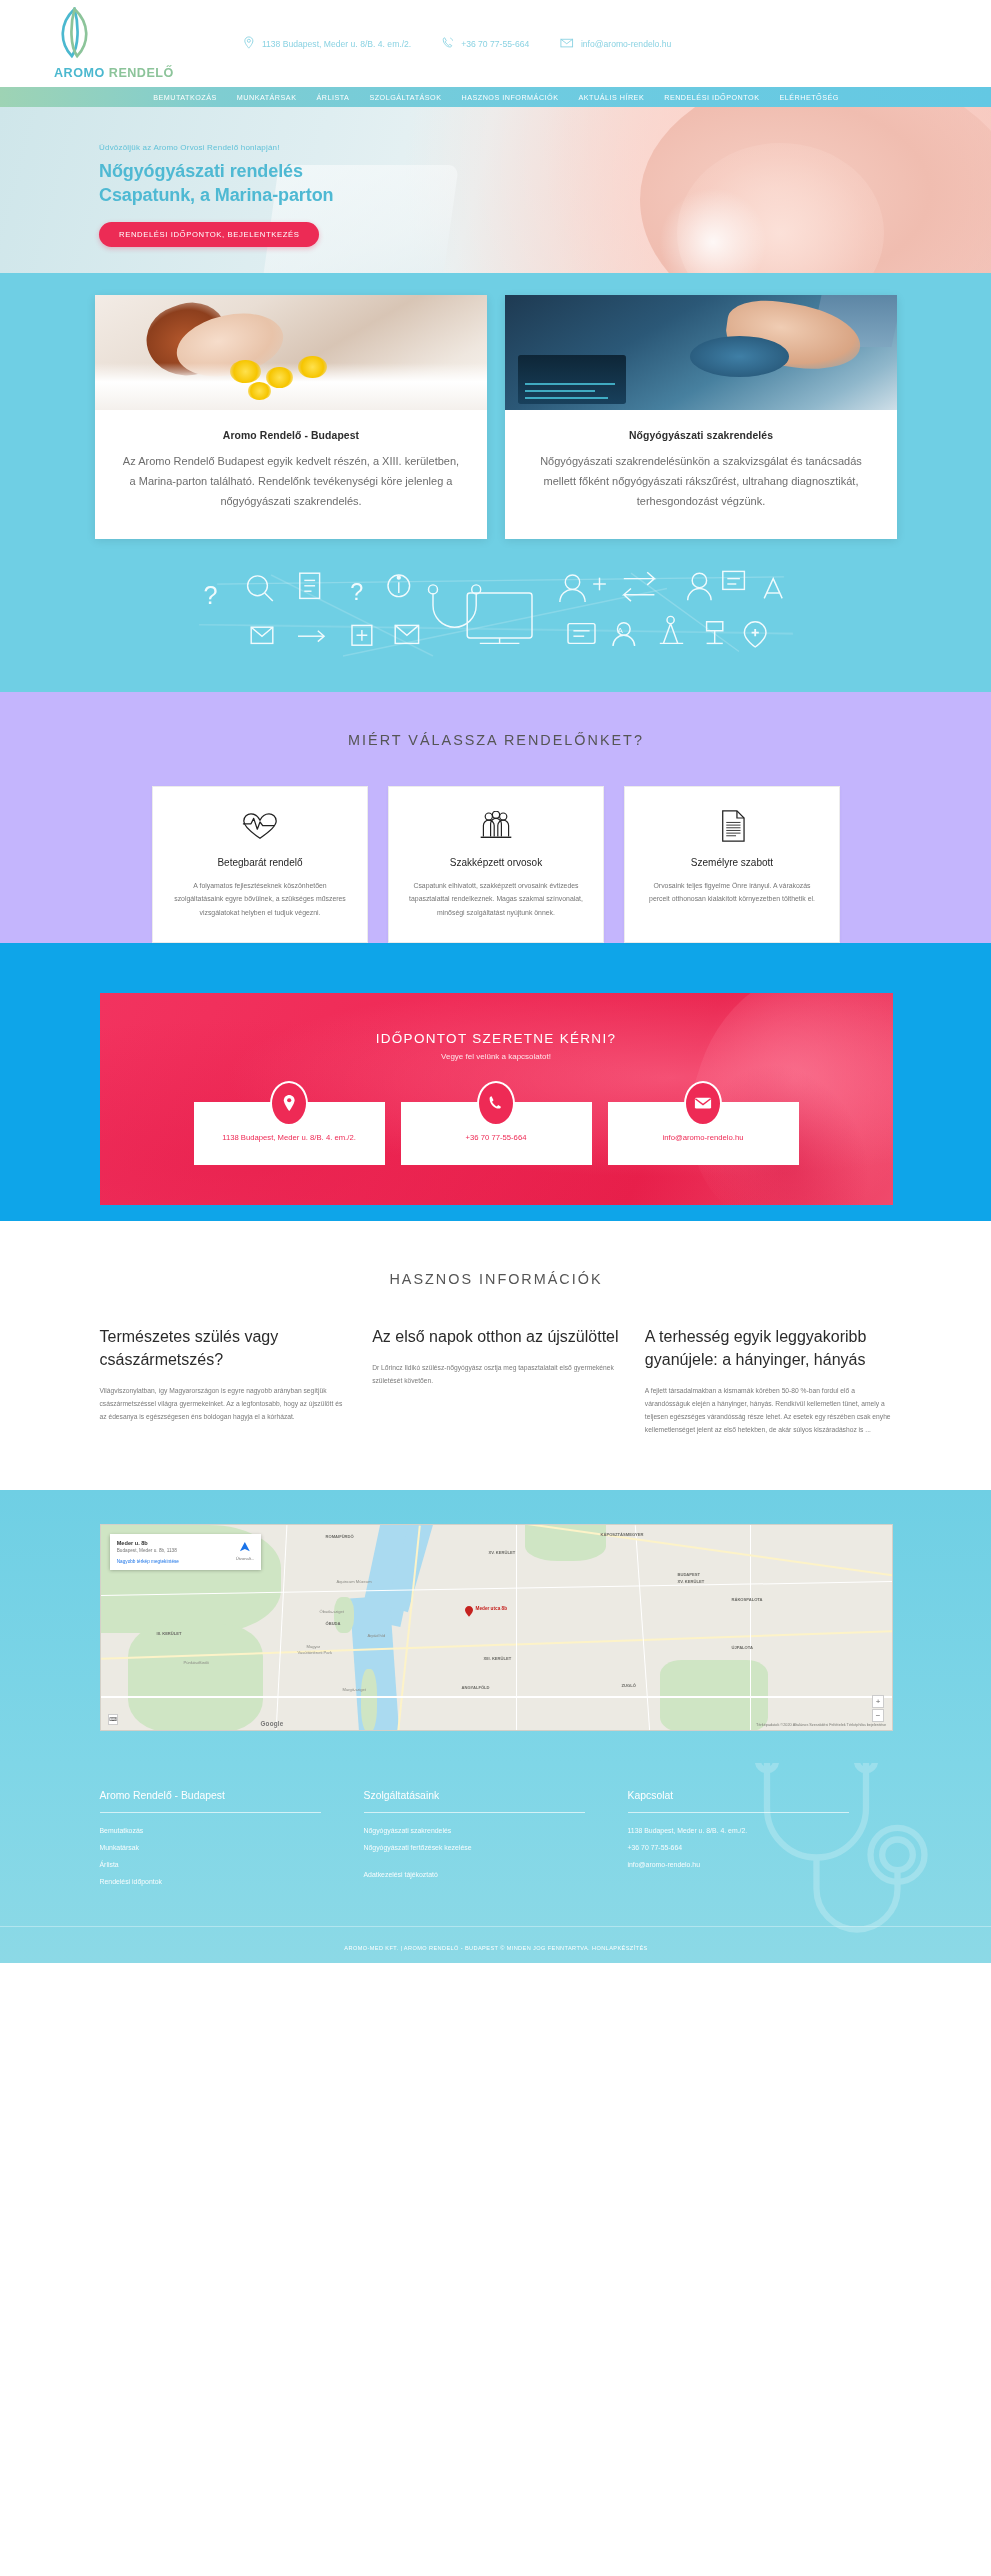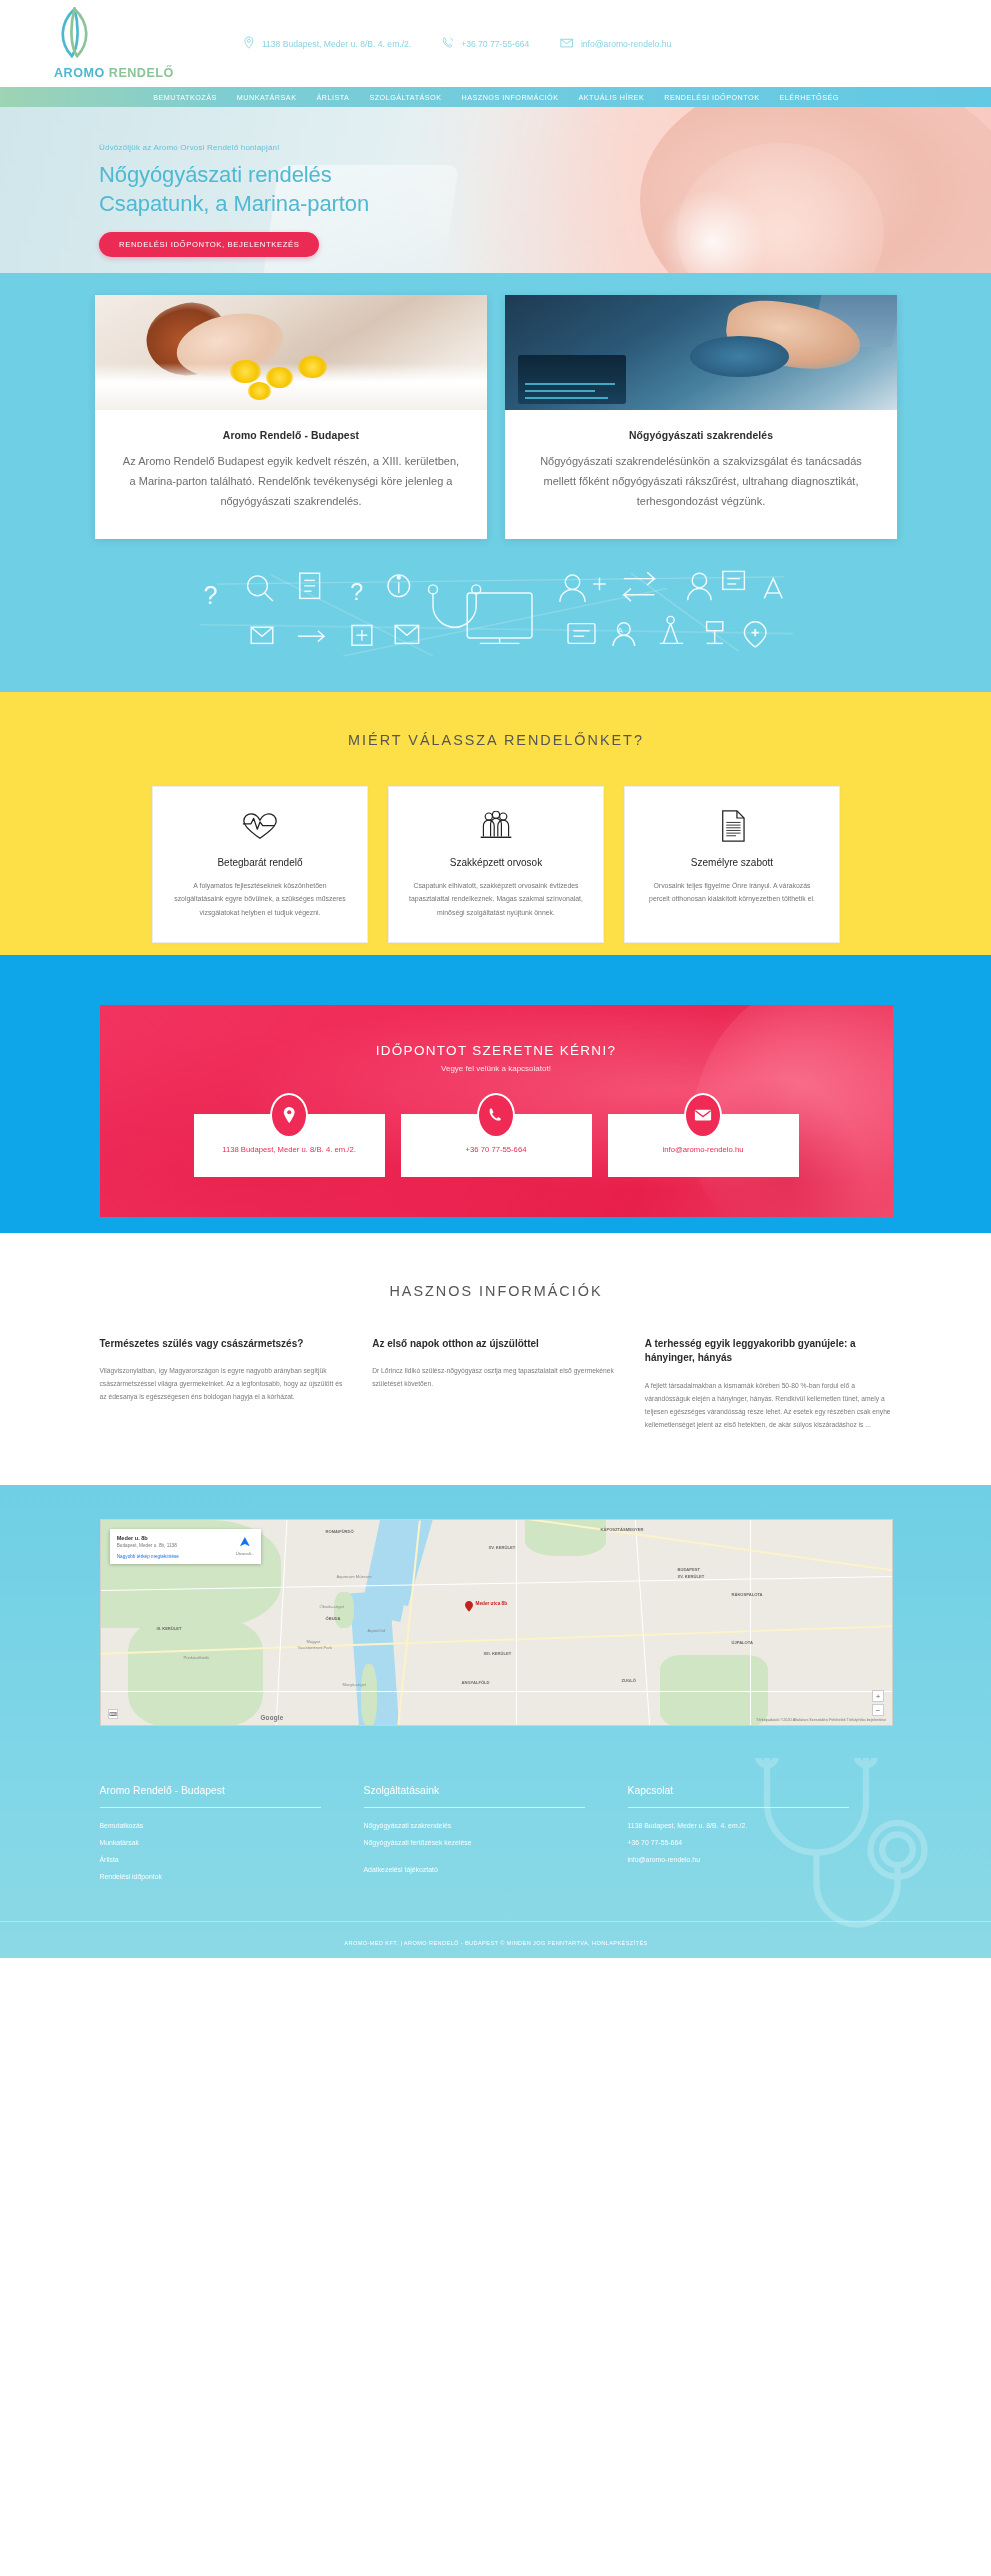--- a/index.html
+++ b/index.html
@@ -56,21 +56,21 @@
     position:absolute; right:225px; top:81px; width:108px; height:108px; border-radius:50%;
     background:radial-gradient(circle, rgba(255,255,255,.85) 0%, rgba(255,255,255,0) 70%);
   }
   .hero-white-coat {
     position:absolute; left:270px; bottom:-18px; width:180px; height:126px;
     background:linear-gradient(160deg,#ffffff 0%, #f3f7f8 60%, #e4eef0 100%);
     transform:skewX(-8deg); opacity:.55; border-radius:10.8px;
   }
   .hero-inner { position:relative; z-index:3; padding:36px 0 0 99px; }
   .hero-kicker { font-size:8px; color:#63c2d8; letter-spacing:0.2px; margin-bottom:8px; }
-  .hero-title { font-size:22px; line-height:1.32; font-weight:normal; color:#4fb9d3; letter-spacing:-0.1px; }
+  .hero-title { font-size:18px; line-height:1.32; font-weight:bold; color:#4fb9d3; letter-spacing:-0.1px; }
   .hero-btn {
     display:inline-block; margin-top:14.4px; background:#ec2b55; color:#fff;
     font-size:7.7px; letter-spacing:0.6px; padding:8px 20px; border-radius:14.4px; border:none;
     font-family:"Liberation Sans", sans-serif; cursor:pointer; box-shadow:0 1.8px 5.4px rgba(236,43,85,.3);
   }
 
   
   .cyan-band {
     background:#6fcfe4; position:relative; padding:21.6px 0 0 0; overflow:hidden;
   }
@@ -96,21 +96,21 @@
 
   .info-card .card-body { padding:20px 27px 27px; text-align:center; }
   .info-card h3 { font-size:10.4px; font-weight:bold; color:#2d2d2d; margin-bottom:10px; letter-spacing:0.1px; }
   .info-card p { font-size:11px; line-height:1.85; color:#6d6d6d; }
 
   
   .icon-strip { position:relative; height:135px; margin-top:18px; }
   .icon-strip svg { position:absolute; left:50%; top:0; transform:translateX(-50%); }
 
   
-  .section-white { background:#fde047; padding:40px 0 12px; }
+  .section-white { background:#c4b5fd; padding:40px 0 0; }
   .section-title { text-align:center; font-size:14.4px; letter-spacing:2px; color:#555; font-weight:normal; }
   .feat-row { display:flex; gap:20px; justify-content:center; margin-top:38px; }
   .feat-card { width:216px; background:#fff; border:0.9px solid #ececec; padding:21.6px 20px 23.4px; text-align:center; box-shadow:0 0.9px 3.6px rgba(0,0,0,.04); }
   .feat-icon { height:36px; display:flex; align-items:center; justify-content:center; margin-bottom:12.6px; }
   .feat-card h4 { font-size:10px; font-weight:normal; color:#262626; margin-bottom:10.8px; }
   .feat-card p { font-size:6.9px; line-height:1.95; color:#767676; }
 
   
   .cta-outer { padding:50px 0 16px; background:#0ea5e9; }
   .cta {
@@ -132,21 +132,21 @@
     position:absolute; left:50%; top:-21.6px; transform:translateX(-50%);
     width:38px; height:45px; border-radius:50%; background:#ee2a55;
     border:2.7px solid #fff; display:flex; align-items:center; justify-content:center;
   }
   .cta-box span { font-size:7.7px; color:#ee2a55; white-space:nowrap; }
 
   
   .blog-sec { background:#fff; padding:50px 0 54px; }
   .blog-row { display:flex; gap:25px; justify-content:center; margin-top:38px; width:793px; margin-left:auto; margin-right:auto; }
   .blog-item { width:248px; }
-  .blog-item h4 { font-size:10px; line-height:1.45; color:#2b2b2b; font-weight:bold; margin-bottom:12.6px; }
+  .blog-item h4 { font-size:16px; line-height:1.45; color:#2b2b2b; font-weight:normal; margin-bottom:12.6px; }
   .blog-item p { font-size:6.7px; line-height:1.95; color:#7b7b7b; }
 
   
   .map-band { background:linear-gradient(180deg,#6fcfe4 0%, #7fd6e7 100%); padding:34px 0 32px; position:relative; }
   .map-wrap { width:793px; height:207px; margin:0 auto; position:relative; background:#e9e5dd; overflow:hidden; border:0.9px solid #d4d0c8; }
   .map-land { position:absolute; inset:0; background:#eceae3; }
   .map-green { position:absolute; background:#cfe5c4; }
   .map-river { position:absolute; background:#aadaf0; }
   .map-road { position:absolute; background:#ffffff; }
   .map-road-y { position:absolute; background:#fdf3c8; }

